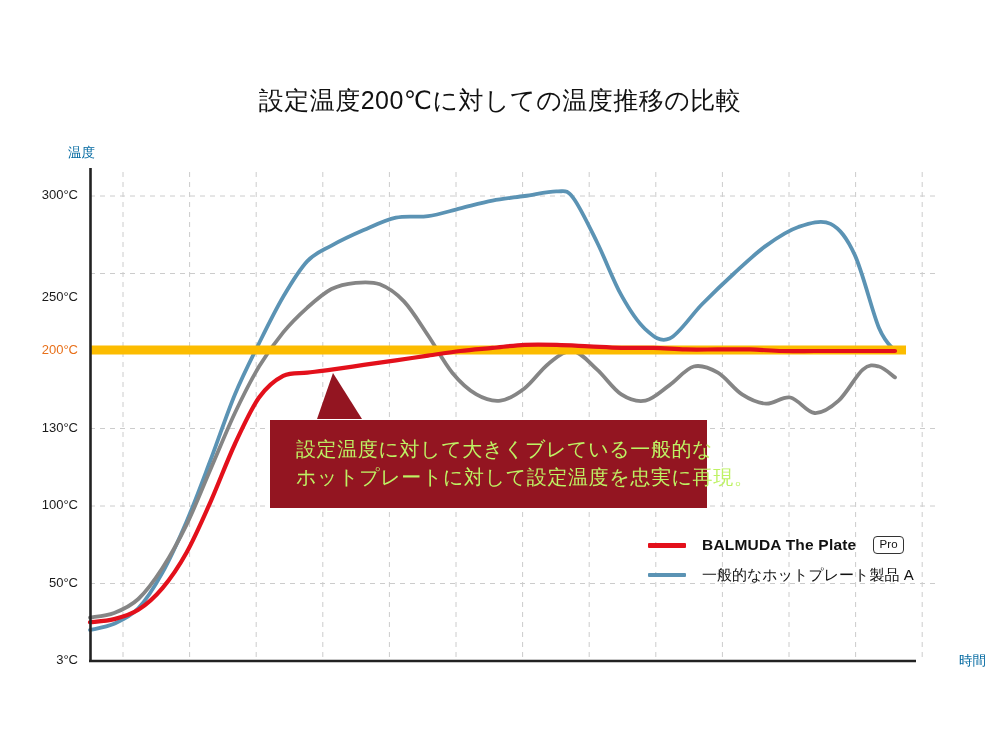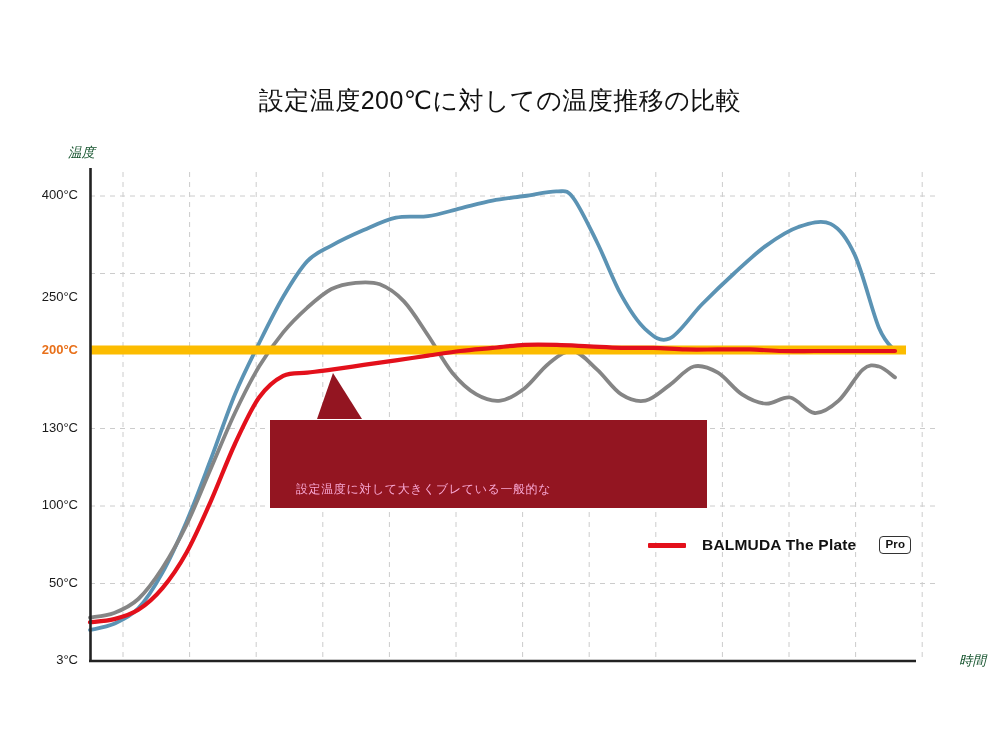--- a/index.html
+++ b/index.html
@@ -33,23 +33,22 @@
     white-space: nowrap;
   }
   #plot-svg {
     position: absolute;
     left: 0;
     top: 0;
   }
   .axis-label {
     position: absolute;
     font-size: 13.5px;
-    color: #14532d;
+    color: #0369a1;
     white-space: nowrap;
-    font-style: italic;
   }
   #y-axis-label { left: 68px; top: 144px; }
   #x-axis-label { left: 922px; top: 652px; padding-left: 37px; }
 
   .tick-label {
     position: absolute;
     font-size: 13px;
     color: #1a1a1a;
     text-align: right;
     width: 60px;
@@ -61,26 +60,25 @@
     position: absolute;
     left: 270px;
     top: 420px;
     width: 437px;
     height: 88px;
     background: #931521;
     box-sizing: border-box;
     padding: 15px 24px 0 26px;
   }
   #callout .line {
-    color: #f9a8d4;
-    font-size: 12px;
+    color: #bef264;
+    font-size: 20px;
     line-height: 28px;
     letter-spacing: 0.6px;
     white-space: nowrap;
-    margin-top: 40px;
   }
   #callout-pointer {
     position: absolute;
     left: 310px;
     top: 373px;
     width: 60px;
     height: 50px;
   }
 
   #legend {
@@ -106,23 +104,23 @@
     font-size: 15px;
     white-space: nowrap;
     color: #111111;
   }
   .legend-text.bold { font-weight: bold; font-size: 15.5px; letter-spacing: 0.2px; }
   .pro-badge {
     display: inline-block;
     border: 1.4px solid #333333;
     border-radius: 4px;
     font-size: 11.5px;
-    font-weight: bold;
+    font-weight: normal;
     padding: 1px 5px 2px 5px;
-    margin-left: 23px;
+    margin-left: 17px;
     line-height: 1.1;
     vertical-align: 2px;
   }
 </style>
 </head>
 <body>
 
 <div id="page">
 
   <div id="chart-title">設定温度200℃に対しての温度推移の比較</div>
@@ -162,29 +160,34 @@
     <line x1="90.5" y1="168" x2="90.5" y2="661.5" stroke="#222222" stroke-width="2.6"></line>
     <line x1="89" y1="661" x2="916" y2="661" stroke="#222222" stroke-width="2.6"></line>
   </svg>
 
   <svg id="callout-pointer" viewBox="0 0 60 50">
     <polygon points="23,0 52,46 7,46" fill="#931521"></polygon>
   </svg>
 
   <div id="callout">
     <div class="line">設定温度に対して大きくブレている一般的な</div>
+    <div class="line">ホットプレートに対して設定温度を忠実に再現。</div>
   </div>
 
   <div id="legend">
       <div class="legend-row">
         <span class="legend-swatch thick" style="background: rgb(227, 16, 27);"></span>
         <span class="legend-text bold">BALMUDA The Plate<span class="pro-badge">Pro</span></span>
       </div>
+      <div class="legend-row">
+        <span class="legend-swatch" style="background: rgb(91, 147, 180);"></span>
+        <span class="legend-text">一般的なホットプレート製品 A</span>
+      </div>
     </div>
 
 <div class="tick-label" style="left: 18px; top: 652px;">3°C</div>
     <div class="tick-label" style="left: 18px; top: 574.5px;">50°C</div>
     <div class="tick-label" style="left: 18px; top: 497px;">100°C</div>
     <div class="tick-label" style="left: 18px; top: 419.5px;">130°C</div>
-    <div class="tick-label highlight" style="left: 18px; top: 342px; font-weight: bold;">200°C</div>
+    <div class="tick-label highlight" style="left: 18px; top: 342px;">200°C</div>
     <div class="tick-label" style="left: 18px; top: 264.5px; margin-top: 24px;">250°C</div>
-    <div class="tick-label" style="left: 18px; top: 187px;">400°C</div>
+    <div class="tick-label" style="left: 18px; top: 187px;">300°C</div>
   </div>
 
 </body></html>

